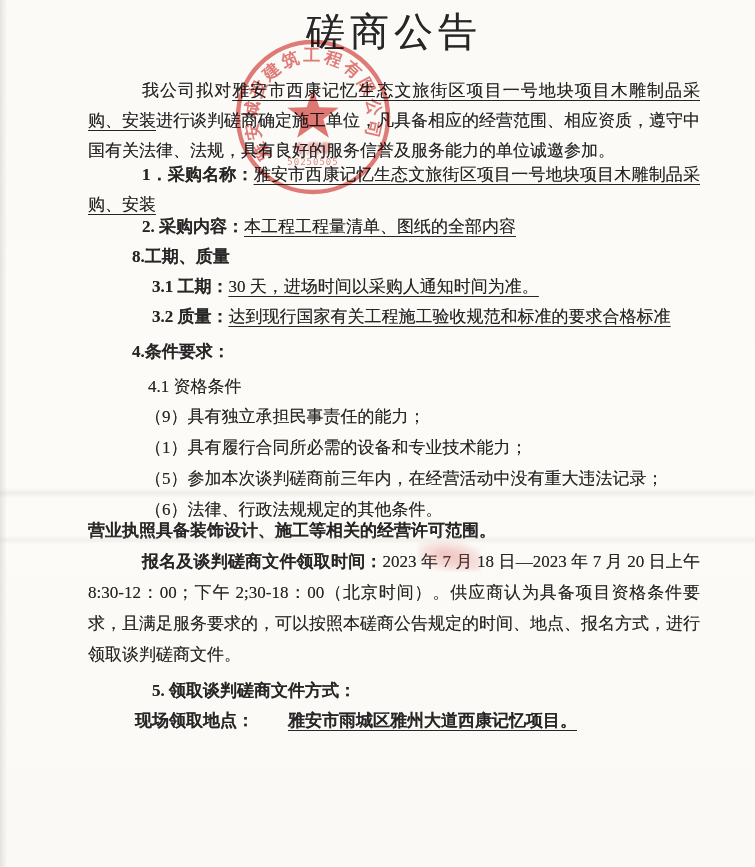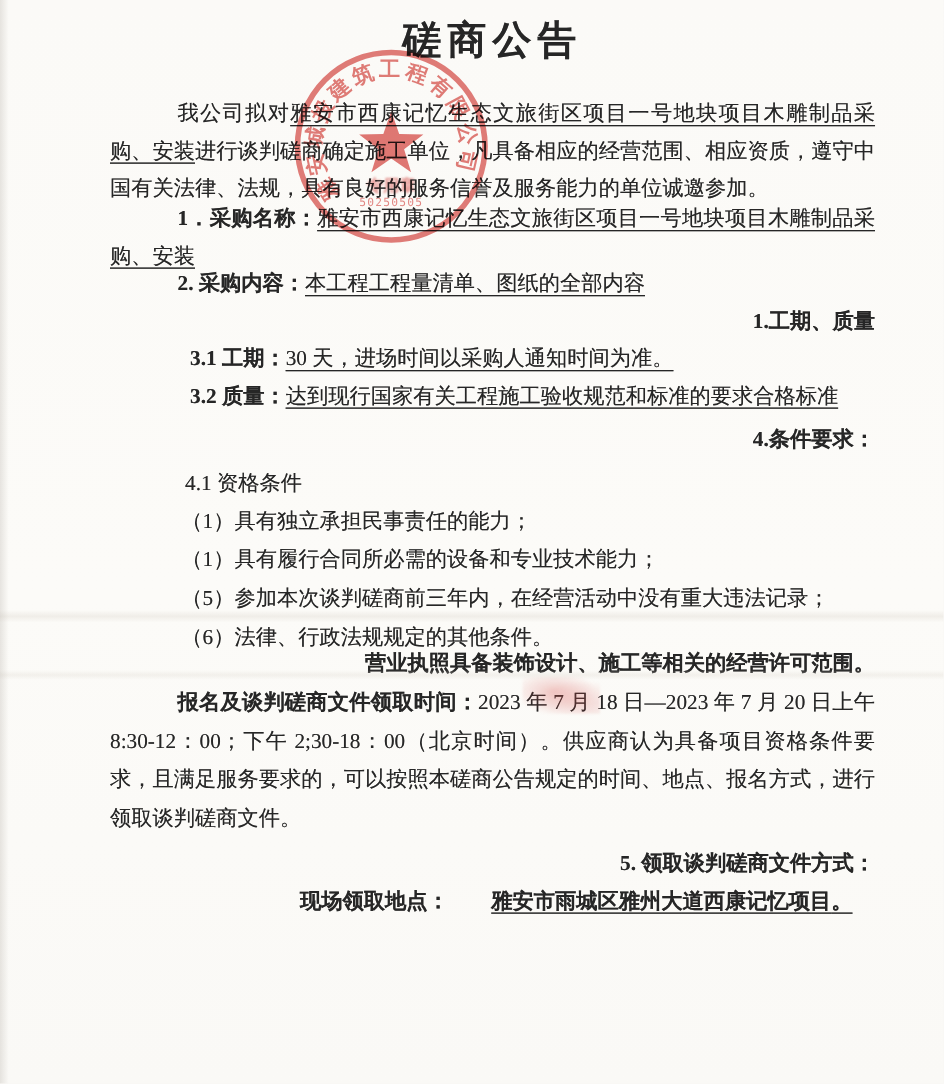--- a/index.html
+++ b/index.html
@@ -14,26 +14,26 @@
     color:#262626;
   }
   .content{
     position:absolute;inset:0;
     padding:10px 55px 0 88px;
     box-sizing:border-box;
     font-size:17px;line-height:30px;
     text-shadow:0 0 .5px rgba(40,40,40,.55);
   }
   .title{
-    font-size:31px;font-weight:bold;line-height:44px;
+    font-size:39px;font-weight:normal;line-height:44px;
     text-align:center;letter-spacing:5px;margin:0;
   }
   p{margin:0;}
   .just{text-align:justify;}
-  b,.b{font-weight:bold;text-align:right;}
+  b,.b{font-weight:bold;}
   .ul{text-decoration:underline;text-underline-offset:4px;text-decoration-thickness:1px;}
   
   #intro{margin-top:22px;text-indent:54px;}
   #item1{margin-top:-6px;text-indent:54px;}
   #item2{margin-top:-8px;text-indent:54px;}
   #h3{text-indent:44px;}
   #i31{text-indent:64px;}
   #i32{text-indent:64px;}
   #h4{margin-top:5px;text-indent:44px;}
   #h41{margin-top:5px;text-indent:60px;}
@@ -74,31 +74,31 @@
   <div class="content">
 
     <p class="title">磋商公告</p>
 
     <p class="just" id="intro"><span>我公司拟对</span><span class="ul">雅安市西康记忆生态文旅街区项目一号地块项目木雕制品采购、安装</span><span>进行谈判磋商确定施工单位，凡具备相应的经营范围、相应资质，遵守中国有关法律、法规，具有良好的服务信誉及服务能力的单位诚邀参加。</span></p>
 
     <p class="just" id="item1"><b>1．采购名称：</b><span class="ul">雅安市西康记忆生态文旅街区项目一号地块项目木雕制品采购、安装</span></p>
 
     <p id="item2"><b>2. 采购内容：</b><span class="ul">本工程工程量清单、图纸的全部内容</span></p>
 
-    <p class="b" id="h3">1.工期、质量</p>
+    <p class="b" id="h3">8.工期、质量</p>
 
     <p id="i31"><b>3.1 工期：</b><span class="ul">30 天，进场时间以采购人通知时间为准。</span></p>
 
     <p id="i32"><b>3.2 质量：</b><span class="ul">达到现行国家有关工程施工验收规范和标准的要求合格标准</span></p>
 
     <p class="b" id="h4">4.条件要求：</p>
 
     <p id="h41">4.1 资格条件</p>
 
-    <p class="qual">（1）具有独立承担民事责任的能力；</p>
+    <p class="qual">（9）具有独立承担民事责任的能力；</p>
     <p class="qual">（1）具有履行合同所必需的设备和专业技术能力；</p>
     <p class="qual">（5）参加本次谈判磋商前三年内，在经营活动中没有重大违法记录；</p>
     <p class="qual">（6）法律、行政法规规定的其他条件。</p>
 
 
     <p class="b" id="biz">营业执照具备装饰设计、施工等相关的经营许可范围。</p>
 
 
     <p class="just" id="reg"><b>报名及谈判磋商文件领取时间：</b><span>2023 年 7 月 18 日—2023 年 7 月 20 日上午 8:30-12：00；下午 2;30-18：00（北京时间）。供应商认为具备项目资格条件要求，且满足服务要求的，可以按照本磋商公告规定的时间、地点、报名方式，进行领取谈判磋商文件。</span></p>
 

